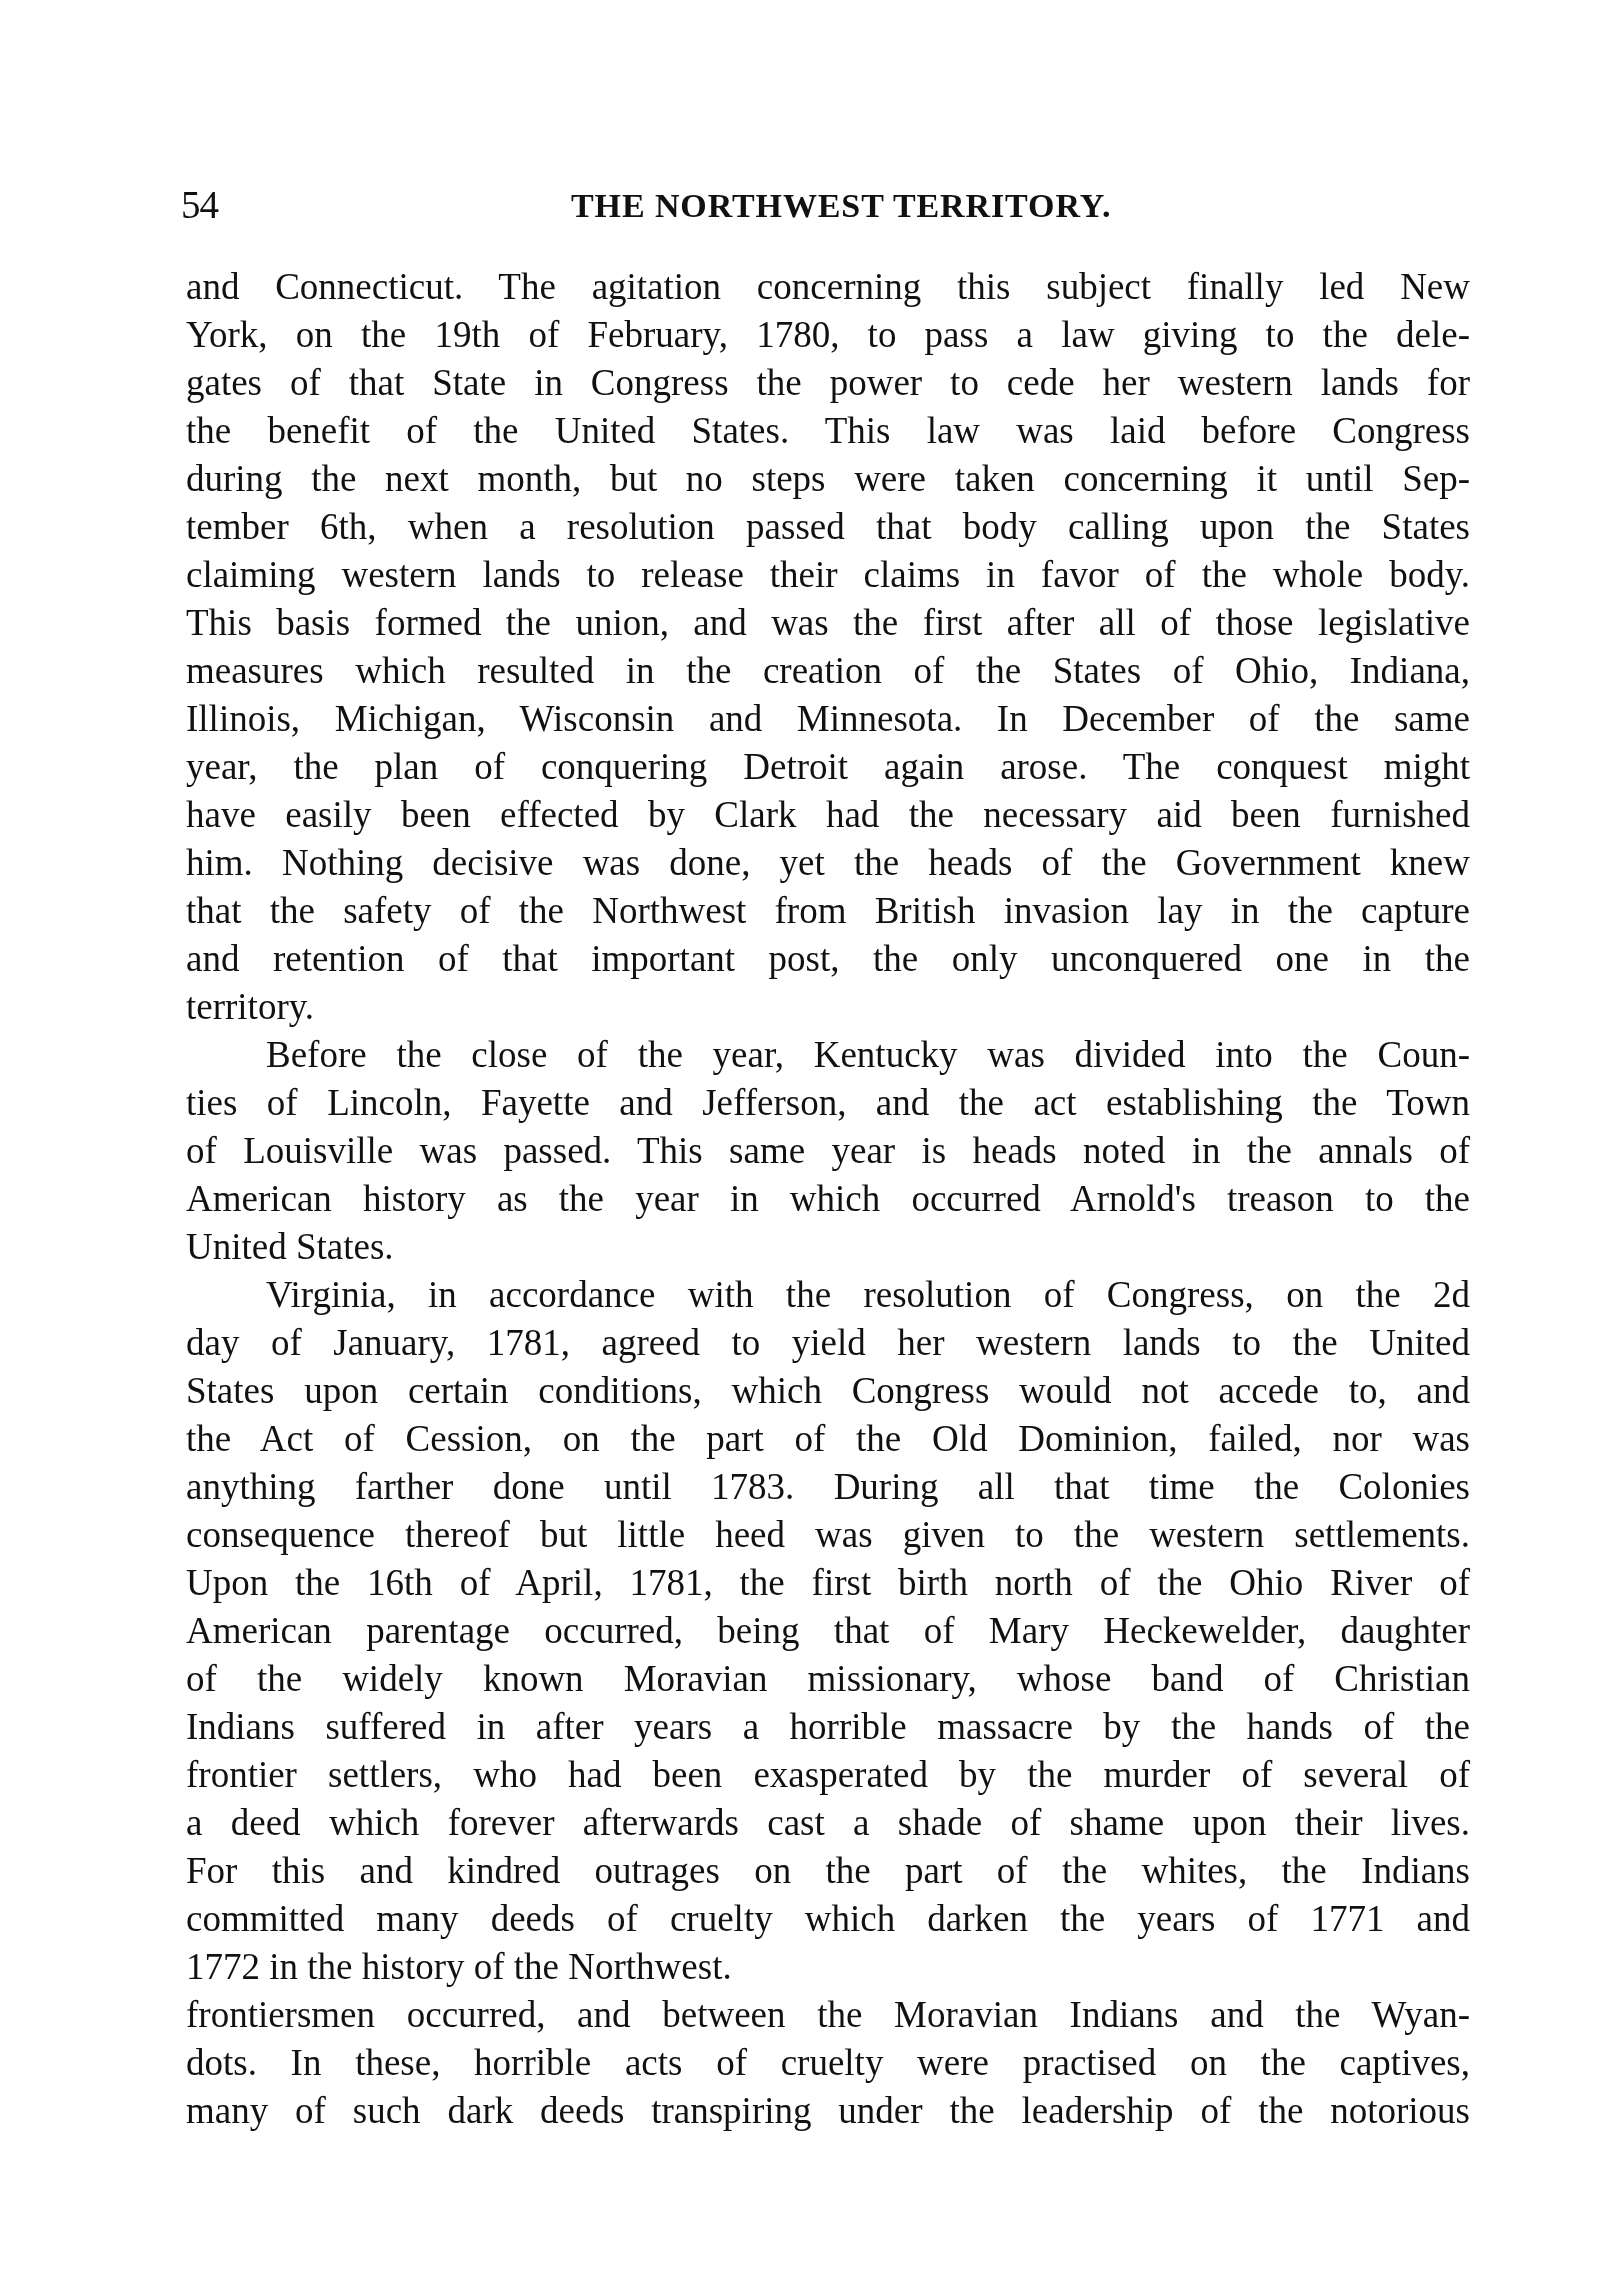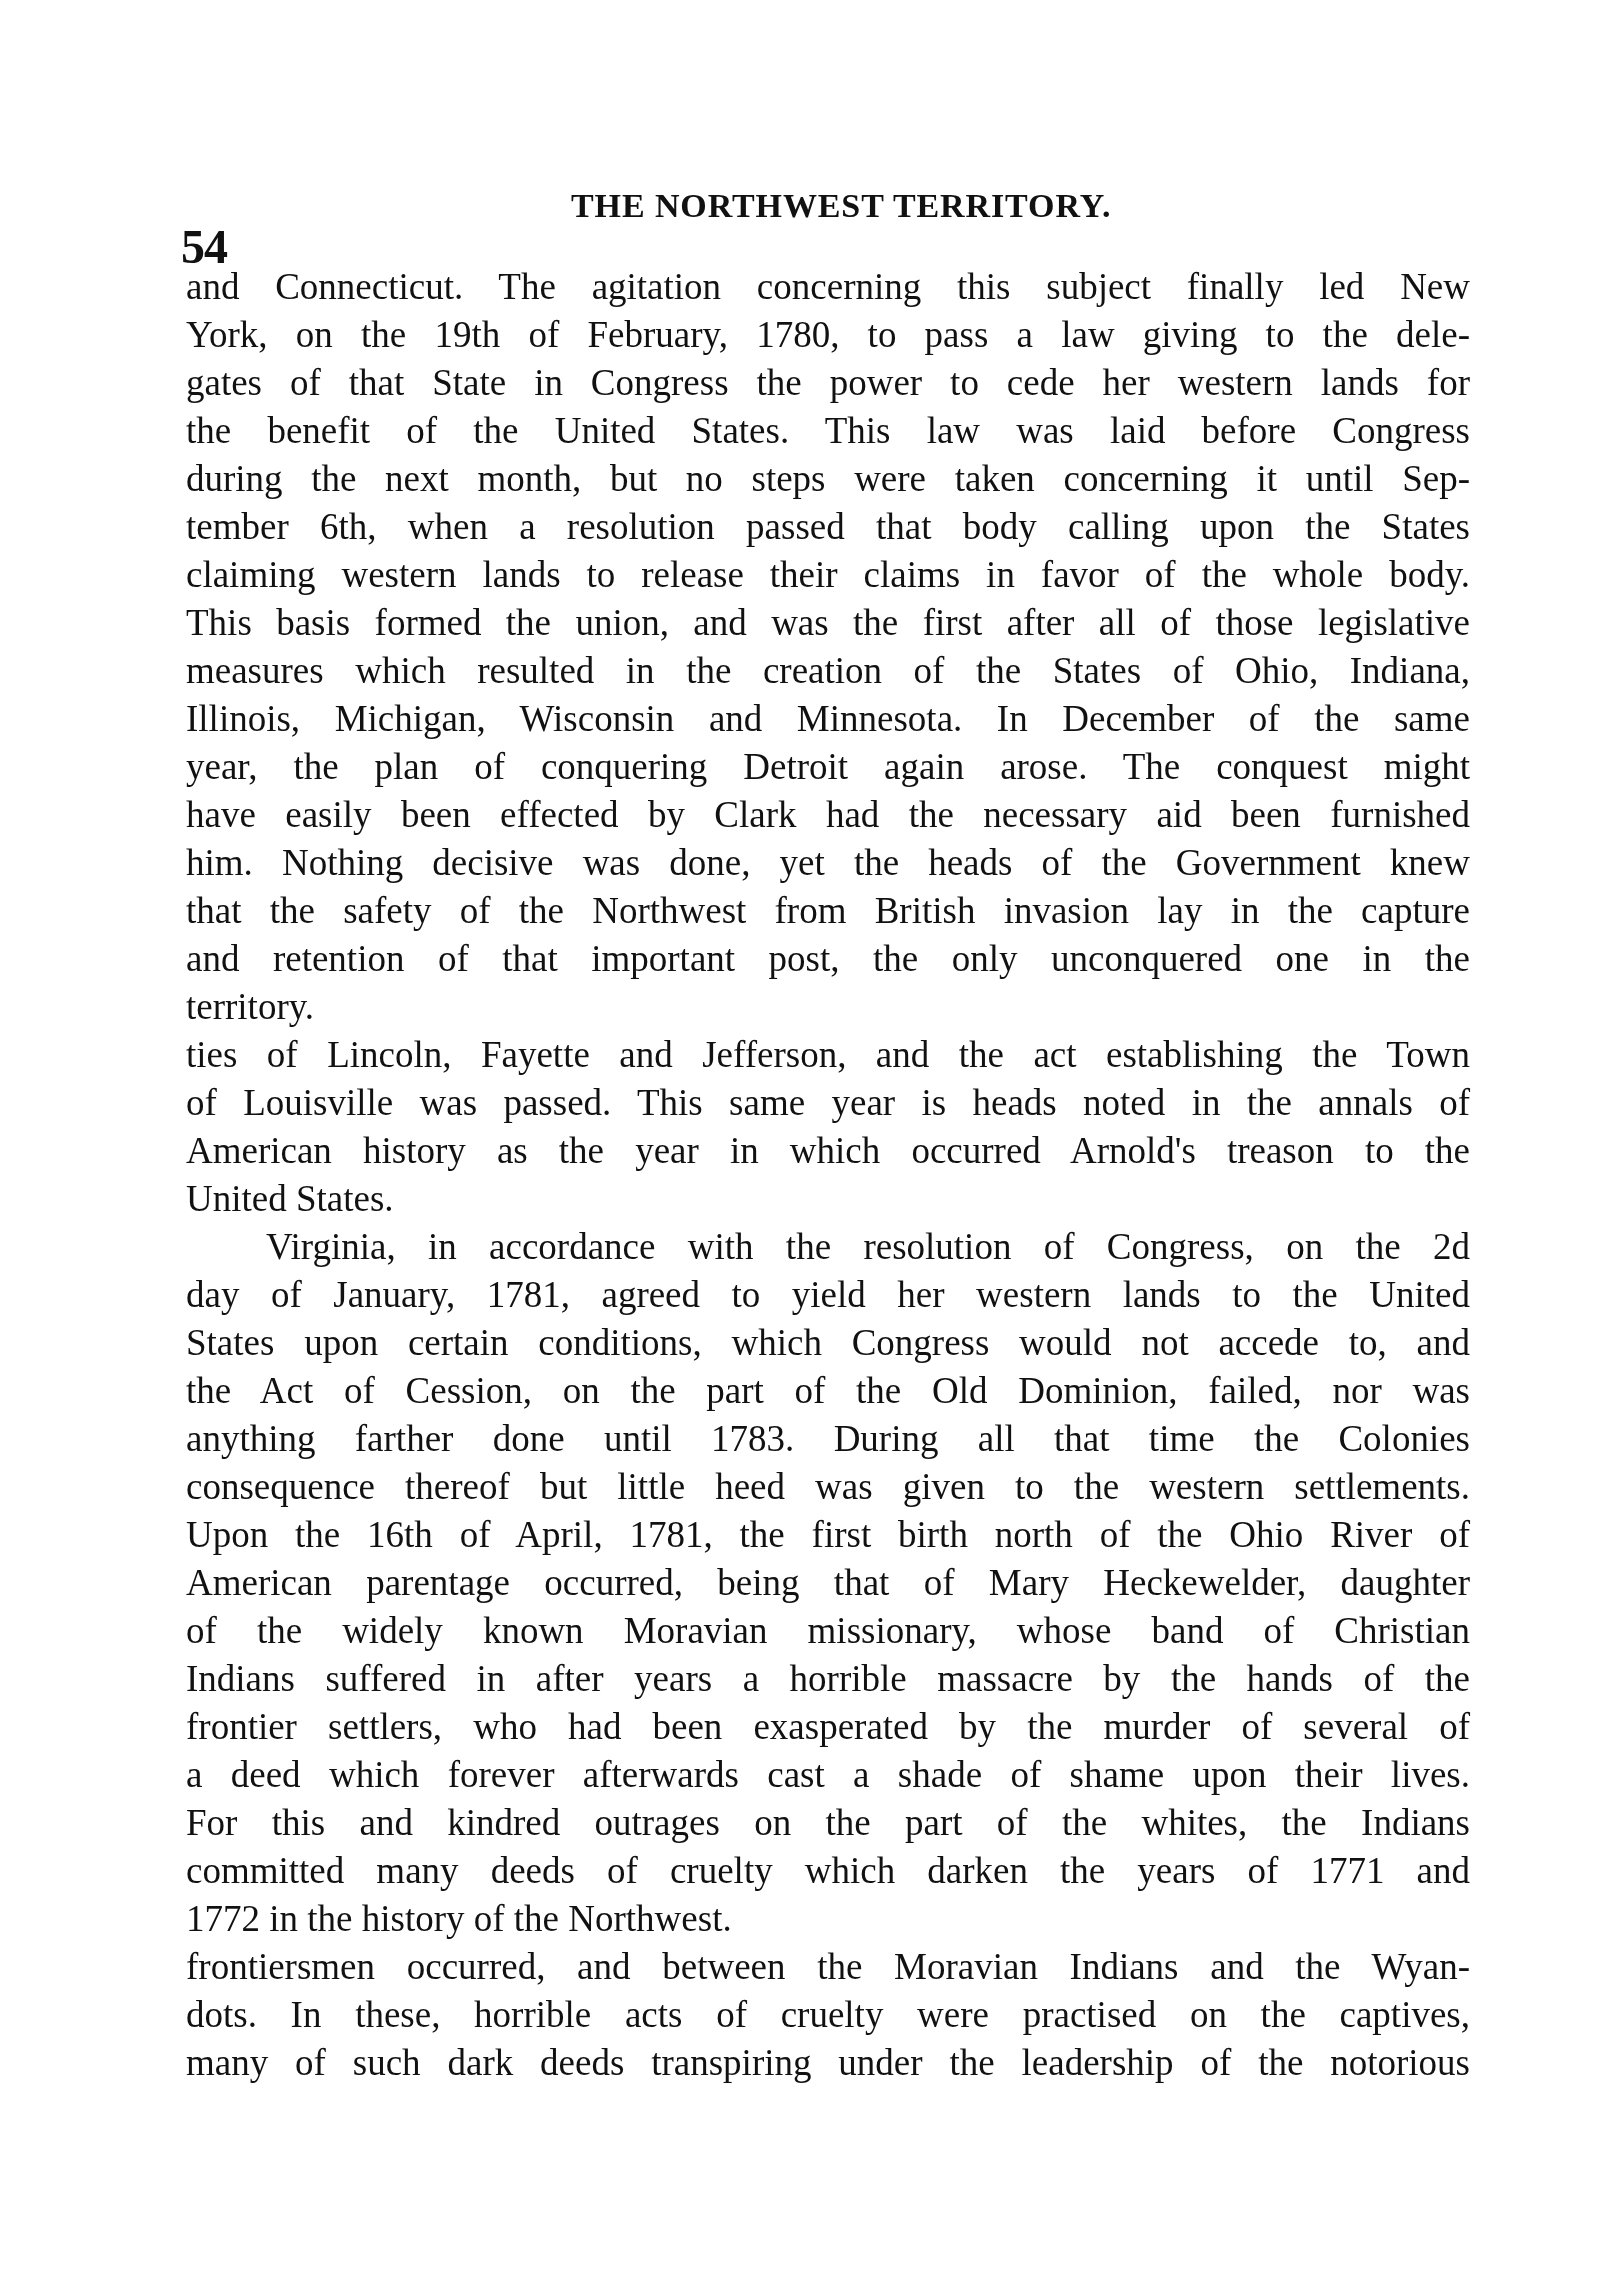--- a/index.html
+++ b/index.html
@@ -12,25 +12,24 @@
     height: 2494px;
     position: relative;
     overflow: hidden;
     color: #111111;
     font-family: "Liberation Serif", "DejaVu Serif", serif;
   }
   .page-number {
     position: absolute;
     left: 181px;
     top: 185px;
-    font-size: 48px;
+    font-size: 39px;
     line-height: 39px;
-    font-weight: bold;
+    font-weight: normal;
     letter-spacing: -0.9px;
-    margin-top: 42px;
   }
   .running-head {
     position: absolute;
     left: 571px;
     top: 186px;
     width: 520px;
     font-size: 34px;
     line-height: 39px;
     font-weight: bold;
     white-space: nowrap;
@@ -78,20 +77,21 @@
       <div class="line">claiming western lands to release their claims in favor of the whole body.</div>
       <div class="line">This basis formed the union, and was the first after all of those legislative</div>
       <div class="line">measures which resulted in the creation of the States of Ohio, Indiana,</div>
       <div class="line">Illinois, Michigan, Wisconsin and Minnesota.  In December of the same</div>
       <div class="line">year, the plan of conquering Detroit again arose.  The conquest might</div>
       <div class="line">have easily been effected by Clark had the necessary aid been furnished</div>
       <div class="line">him.  Nothing decisive was done, yet the heads of the Government knew</div>
       <div class="line">that the safety of the Northwest from British invasion lay in the capture</div>
       <div class="line">and retention of that important post, the only unconquered one in the</div>
       <div class="line last">territory.</div>
+      <div class="line indent">Before the close of the year, Kentucky was divided into the Coun-</div>
       <div class="line">ties of Lincoln, Fayette and Jefferson, and the act establishing the Town</div>
       <div class="line">of Louisville was passed.  This same year is heads noted in the annals of</div>
       <div class="line">American history as the year in which occurred Arnold's treason to the</div>
       <div class="line last">United States.</div>
       <div class="line indent">Virginia, in accordance with the resolution of Congress, on the 2d</div>
       <div class="line">day of January, 1781, agreed to yield her western lands to the United</div>
       <div class="line">States upon certain conditions, which Congress would not accede to, and</div>
       <div class="line">the Act of Cession, on the part of the Old Dominion, failed, nor was</div>
       <div class="line">anything farther done until 1783.  During all that time the Colonies</div>
       <div class="line">consequence thereof but little heed was given to the western settlements.</div>

